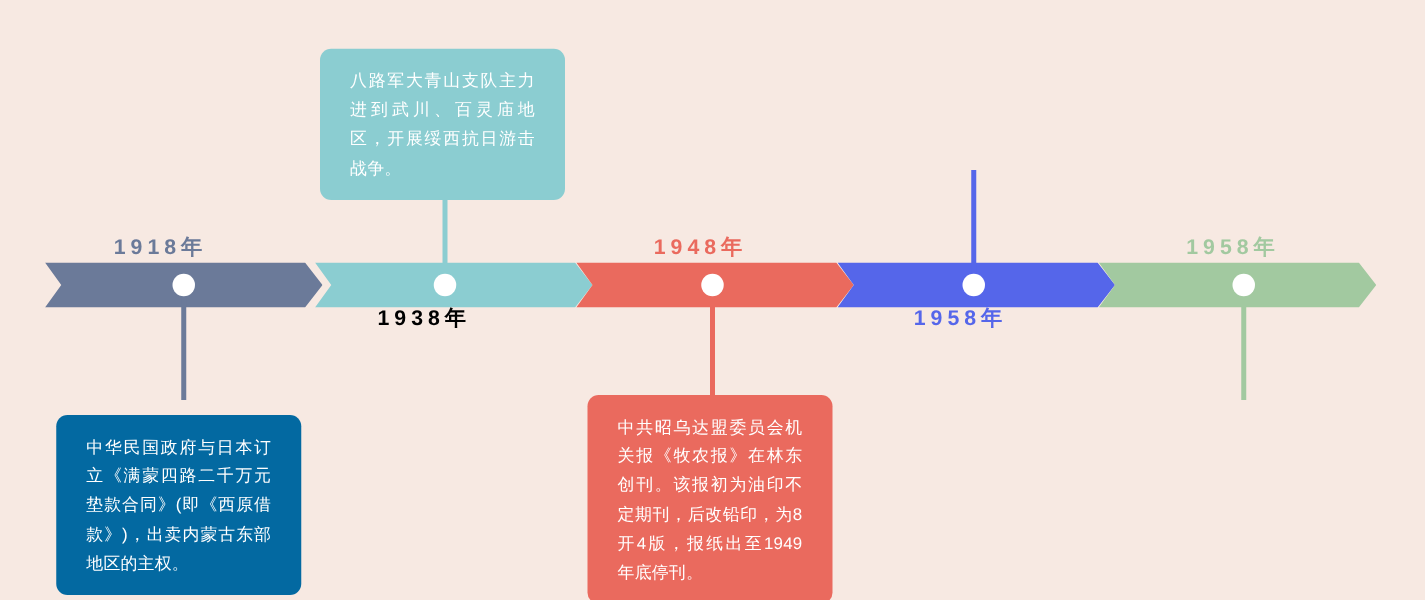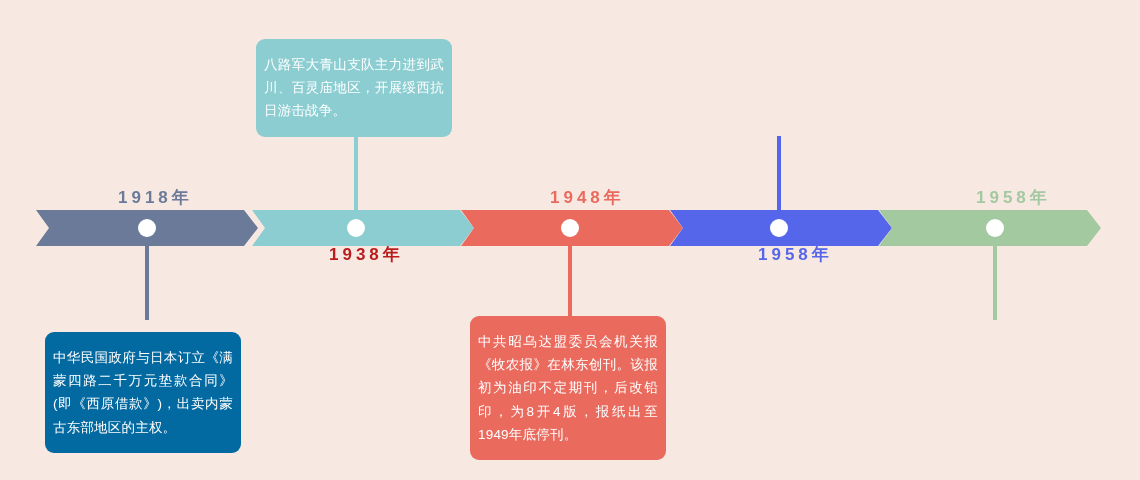--- a/index.html
+++ b/index.html
@@ -21,27 +21,27 @@
 
   
   .dot{
     position:absolute;width:18px;height:18px;border-radius:50%;
     background:#ffffff;top:219px;margin-left:-9px;z-index:6;
   }
 
   
   .year{
     position:absolute;font-size:17px;letter-spacing:4px;
-    font-weight:700;white-space:nowrap;z-index:7;margin-left:27px;
+    font-weight:700;white-space:nowrap;z-index:7;
   }
 
   
   .card{
     position:absolute;width:196px;border-radius:9px;
-    padding:14px 8px;box-sizing:border-box;
+    padding:14px 24px;box-sizing:border-box;
     color:#ffffff;font-size:13.5px;line-height:1.72;
     letter-spacing:.2px;text-align:justify;z-index:5;
   }
 </style>
 </head>
 <body>
 
 <div id="stage">
 
   <div class="bar-track">
@@ -84,21 +84,21 @@
   <div class="connector" style="left:993px;top:228px;height:92px;background:#a2c9a0;"></div>
 
   <div class="dot" style="left:147px;"></div>
   <div class="dot" style="left:356px;"></div>
   <div class="dot" style="left:570px;"></div>
   <div class="dot" style="left:779px;"></div>
   <div class="dot" style="left:995px;"></div>
 
   <div class="year" style="left:91px;top:186px;color:#6b7a99;">1918年</div>
 
-  <div class="year" style="left:302px;top:243px;color:#b91c1c;">1938年</div>
+  <div class="year" style="left:302px;top:243px;color:#000000;">1938年</div>
 
   <div class="year" style="left:523px;top:186px;color:#ea6a5e;text-align:right;">1948年</div>
 
   <div class="year" style="left:731px;top:243px;color:#5566ea;">1958年</div>
 
   <div class="year" style="left:949px;top:186px;color:#a2c9a0;">1958年</div>
 
   <div class="card" style="left:45px;top:332px;background:#0369a1;">中华民国政府与日本订立《满蒙四路二千万元垫款合同》(即《西原借款》)，出卖内蒙古东部地区的主权。</div>
 
   <div class="card" style="left:256px;top:39px;background:#8bcdd1;">八路军大青山支队主力进到武川、百灵庙地区，开展绥西抗日游击战争。</div>

